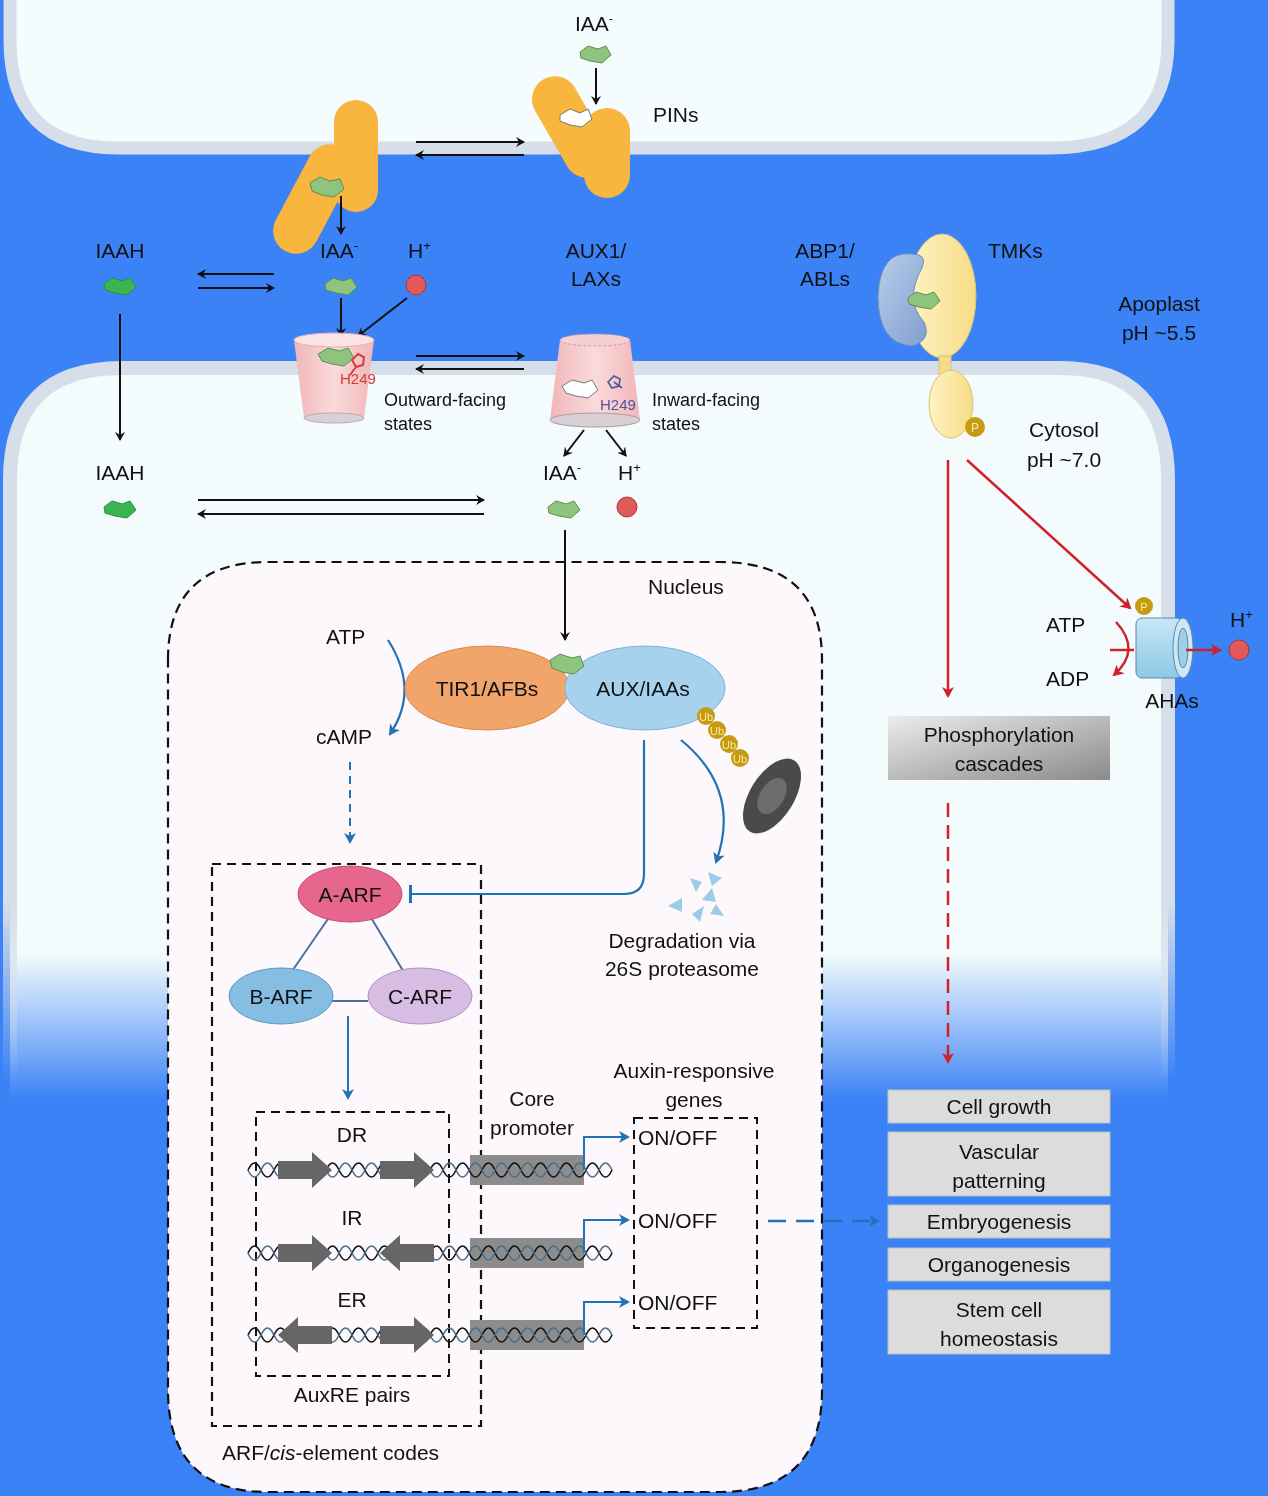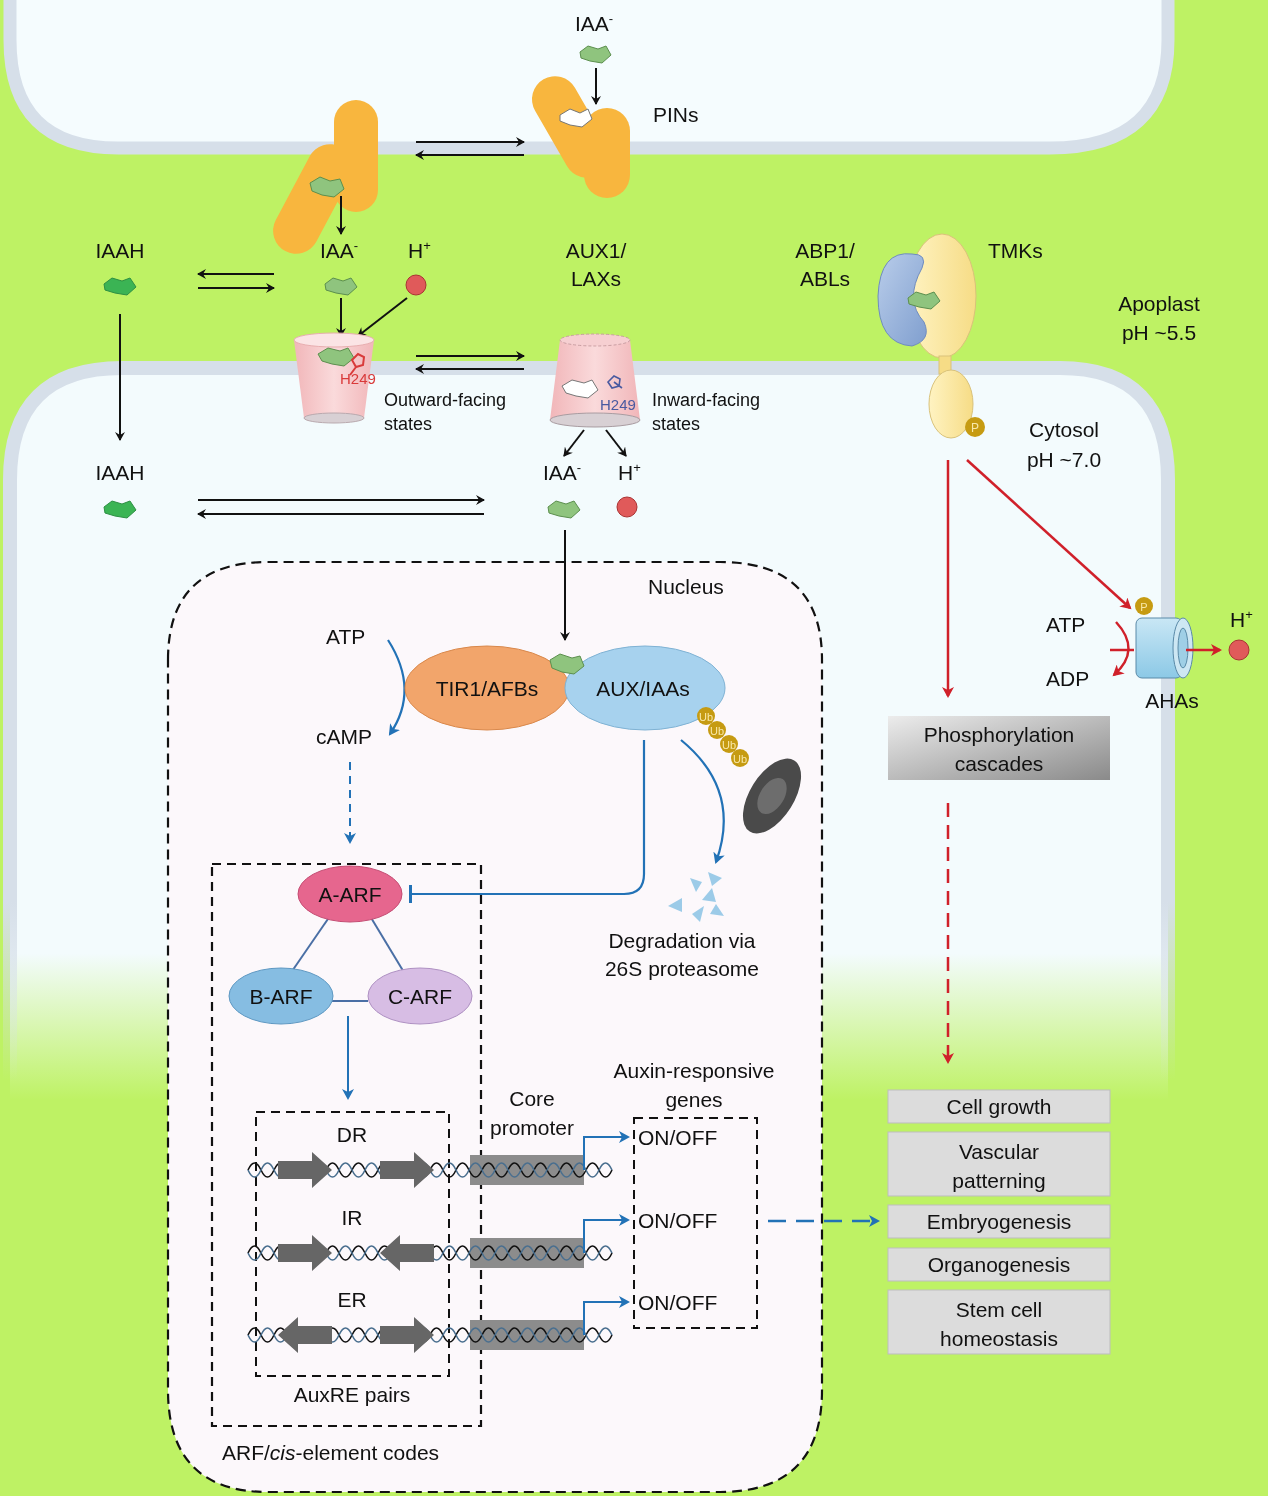--- a/index.html
+++ b/index.html
@@ -1,16 +1,16 @@
 <!DOCTYPE html>
 <html><head>
 <meta charset="utf-8">
 <style>
   html, body { margin:0; padding:0; background:#ffffff; }
-  #stage { position:relative; width:1268px; height:1496px; overflow:hidden; background:#bef264; }
+  #stage { position:relative; width:1268px; height:1496px; overflow:hidden; background:#3b82f6; }
   svg#diagram { position:absolute; left:0; top:0; }
   .lbl { font-family:"Liberation Sans", sans-serif; fill:#111; }
   .t22 { font-size:21px; }
   .t18 { font-size:18px; }
   .t15 { font-size:15px; }
   .mid { text-anchor:middle; }
 </style>
 </head>
 <body>
 

